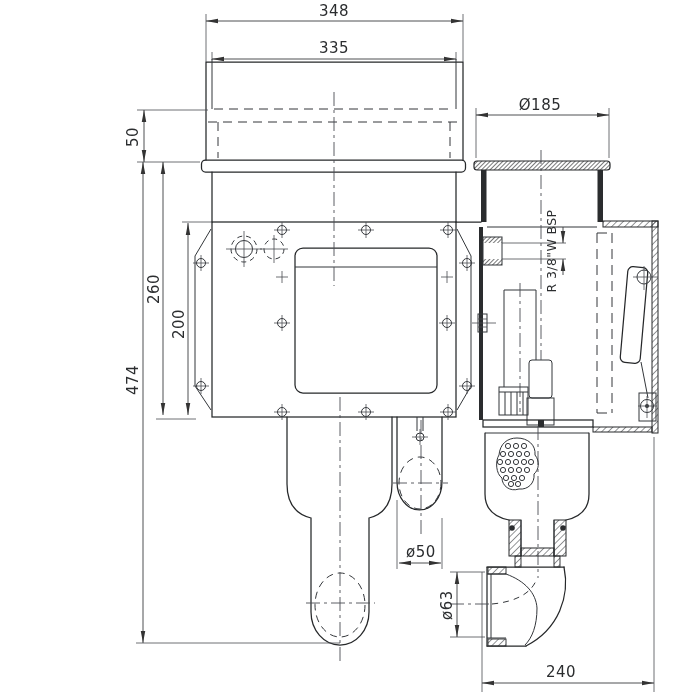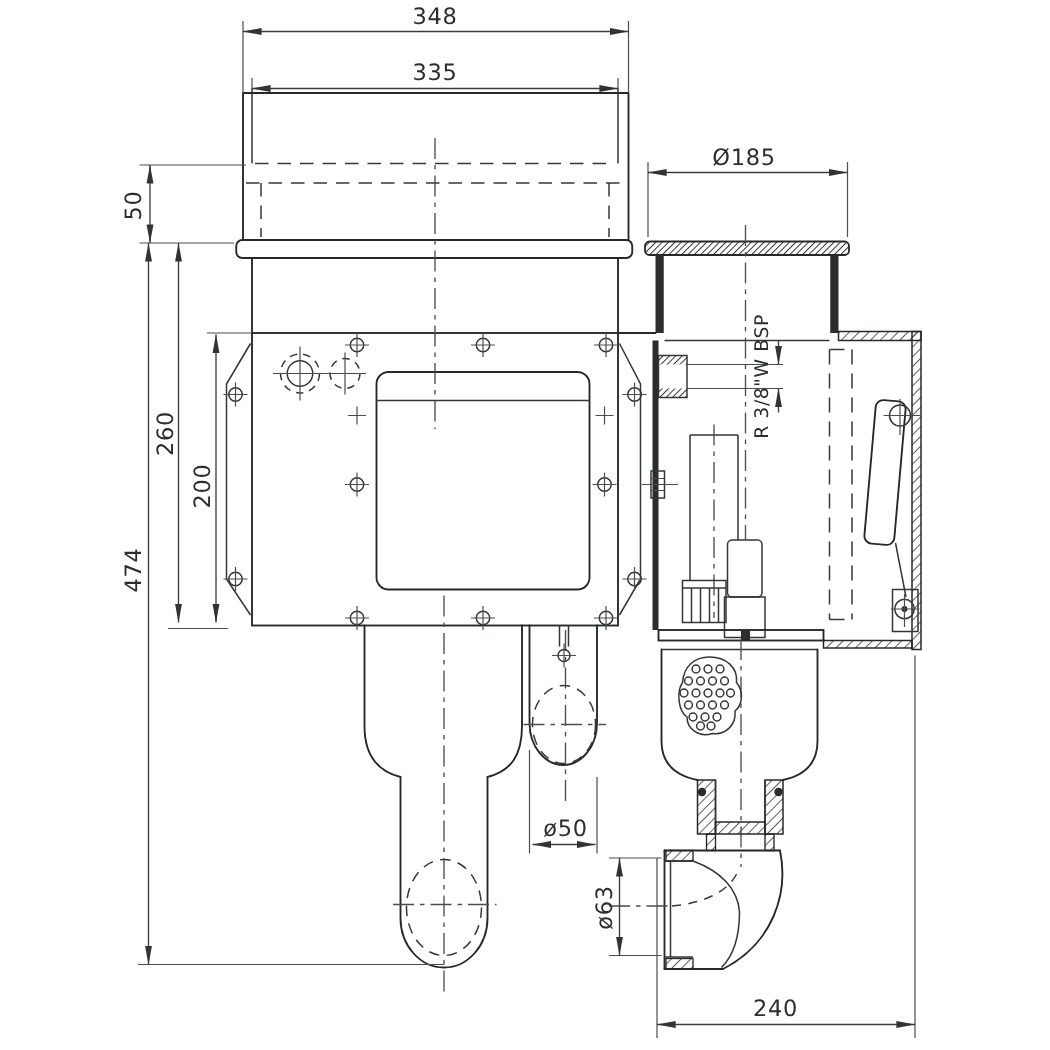--- a/index.html
+++ b/index.html
@@ -1,16 +1,16 @@
 <!DOCTYPE html>
 <html><head>
 <meta charset="utf-8">
 <style>
   html,body{margin:0;padding:0;background:#ffffff;width:700px;height:700px;overflow:hidden;}
-  #stage{position:relative;width:592px;height:700px;background:#fff;font-family:"DejaVu Sans",sans-serif;}
+  #stage{position:relative;width:592px;height:700px;background:#fff;font-family:"DejaVu Sans",sans-serif;padding-left:44px;}
   svg{display:block}
   .geo{stroke:#26282a;stroke-width:1.25;fill:none;stroke-linecap:round;}
   .geo2{stroke:#33363a;stroke-width:1;fill:none;}
   .hid{stroke:#34373b;stroke-width:1;fill:none;stroke-dasharray:9 6;}
   .cl{stroke:#4a4d52;stroke-width:0.9;fill:none;stroke-dasharray:14 4 3 4;}
   .dim{stroke:#3a3d40;stroke-width:0.9;fill:none;}
   .ext{stroke:#4a4d52;stroke-width:0.8;fill:none;}
   .dkfill{fill:#2a2c2e;stroke:none;}
   .lbl{font-family:"DejaVu Sans",sans-serif;font-size:15px;fill:#2b2d2f;letter-spacing:0.5px;}
   .lblsm{font-family:"DejaVu Sans",sans-serif;font-size:12.5px;fill:#2b2d2f;letter-spacing:0.4px;}

